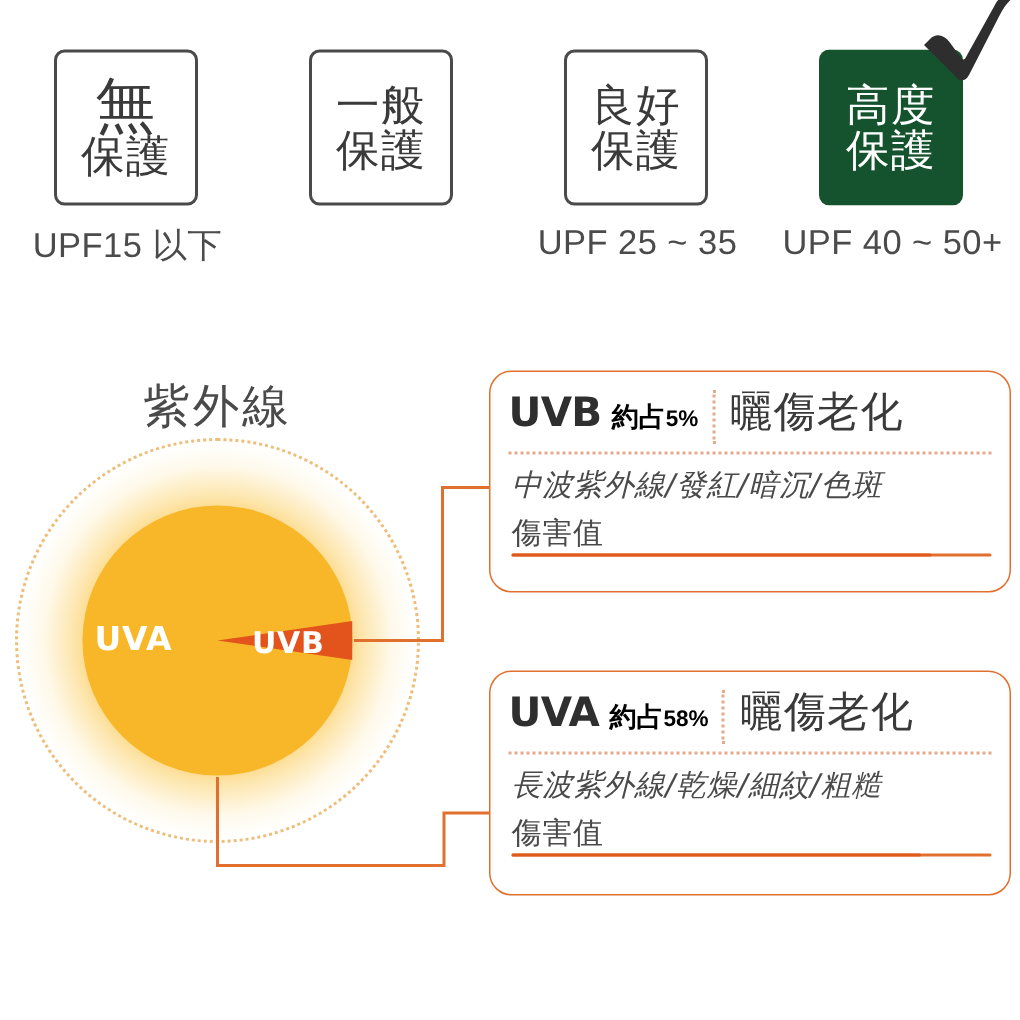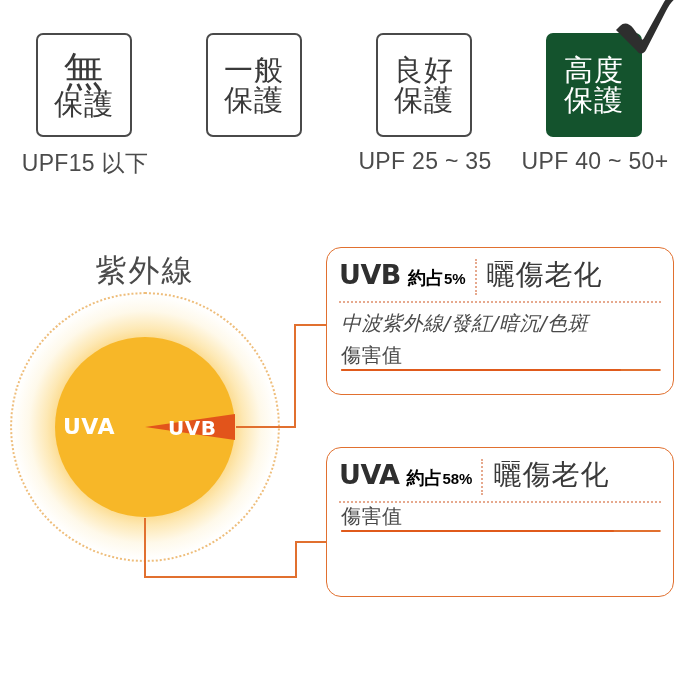--- a/index.html
+++ b/index.html
@@ -356,19 +356,20 @@
 </div>
 
 <div class="info-panel" id="panel-uva">
   <div class="panel-head">
     <div class="head-left">
       <span class="band-name">UVA</span>
       <span class="band-share"><span>約占</span><span class="pct">58%</span></span>
     </div>
     <div class="head-effect">曬傷老化</div>
   </div>
+  <div class="panel-desc">長波紫外線/乾燥/細紋/粗糙</div>
   <div class="panel-meter-row">
     <span class="meter-label">傷害值</span>
     <span class="meter-track">
       <span class="meter-fill" id="fill-uva" style="width: 86%;"></span>
     </span>
   </div>
 </div>
 
 </body></html>

